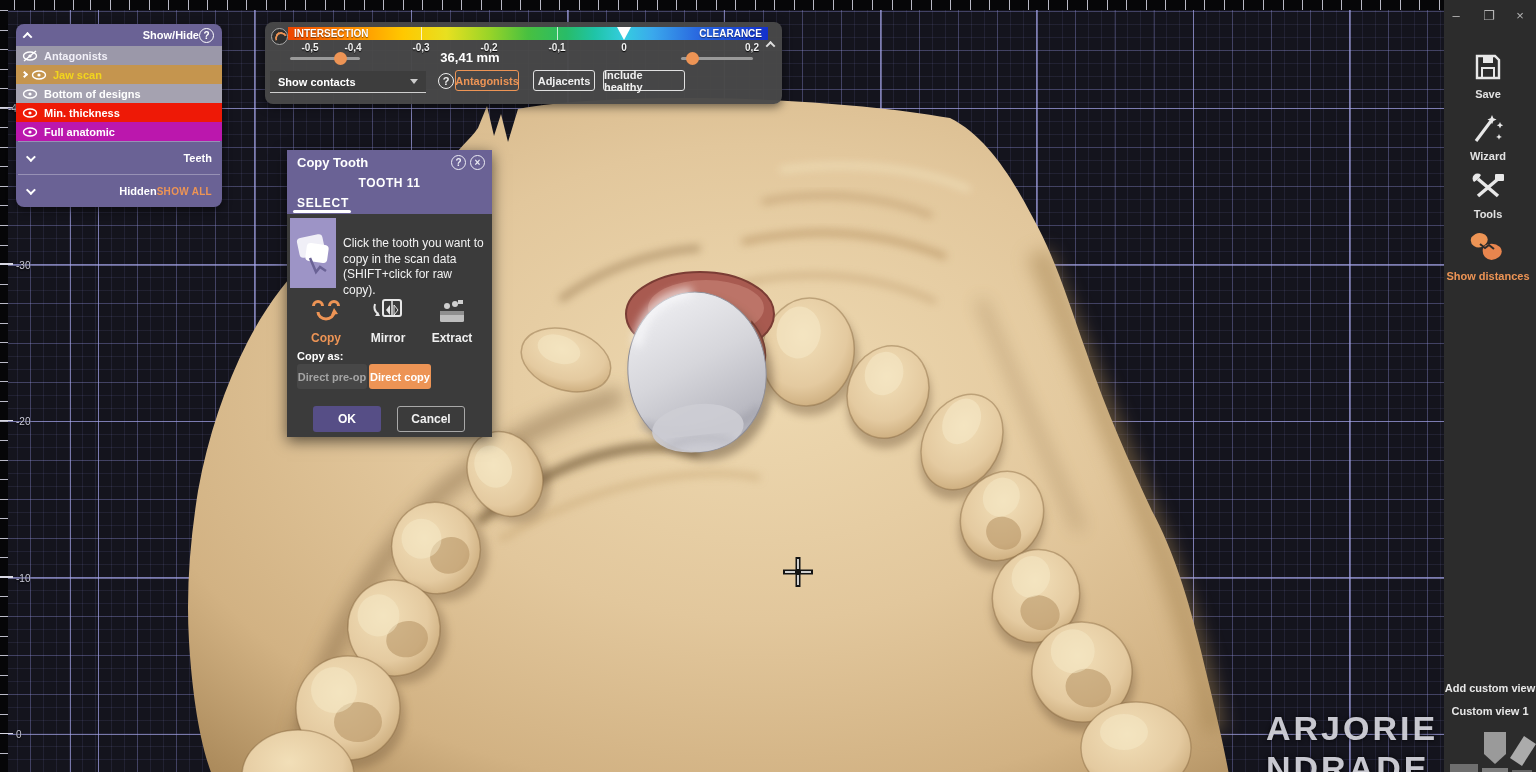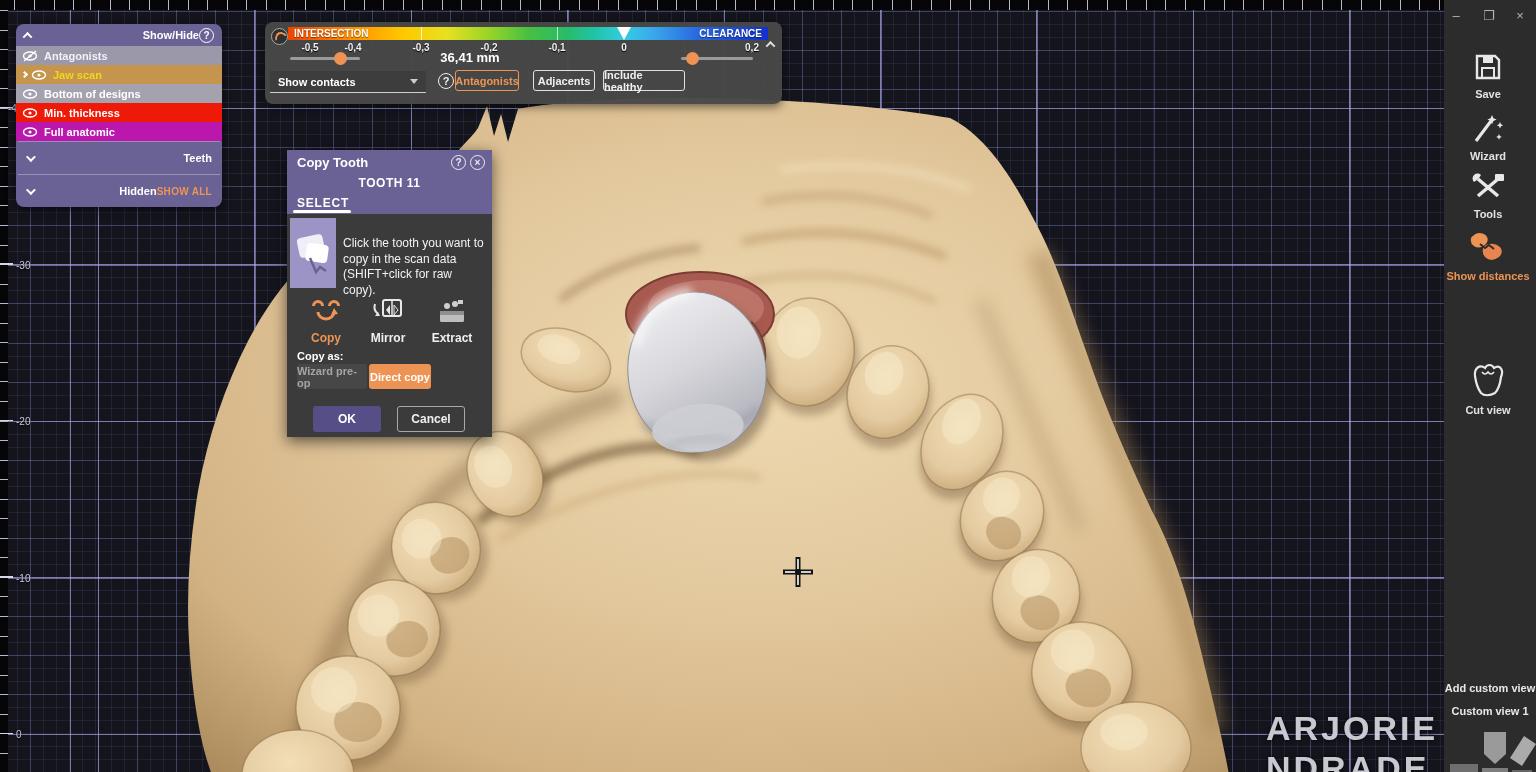--- a/index.html
+++ b/index.html
@@ -408,21 +408,21 @@
       <svg width="34" height="26" viewBox="0 0 34 26">
         <rect x="5" y="13" width="24" height="11" rx="1.5" fill="#bdbdbd"></rect>
         <rect x="5" y="13" width="24" height="4" fill="#8f8f8f"></rect>
         <circle cx="12" cy="8" r="3" fill="#cfcfcf"></circle>
         <circle cx="20" cy="6" r="3" fill="#cfcfcf"></circle>
         <rect x="23" y="2" width="5" height="4" fill="#cfcfcf"></rect>
       </svg>
       <div class="mlabel">Extract</div>
     </div>
     <div id="dlg-copyas">Copy as:</div>
-    <div class="copyas-btn" id="btn-virtual">Wizard pre-op</div>
+    <div class="copyas-btn" id="btn-virtual">Direct pre-op</div>
     <div class="copyas-btn" id="btn-direct">Direct copy</div>
     <div class="dlg-action" id="btn-ok">OK</div>
     <div class="dlg-action" id="btn-cancel">Cancel</div>
   </div>
 
   <div id="sidebar">
     <div class="win-btn" style="left:4px;">–</div>
     <div class="win-btn" style="left:37px;">❐</div>
     <div class="win-btn" style="left:68px;">×</div>
 
@@ -458,27 +458,20 @@
     <div class="side-item active" style="top:230px;">
       <svg width="40" height="34" viewBox="0 0 40 34">
         <path d="M 4,6 q 8,-6 14,0 q 4,5 -1,9 q -7,5 -12,0 q -4,-4 -1,-9 Z" fill="#ed9455" transform="rotate(-10 11 10)"></path>
         <path d="M 16,16 q 9,-5 16,1 q 4,5 -1,10 q -8,6 -14,0 q -4,-5 -1,-11 Z" fill="#e8854e"></path>
         <path d="M 12,14 l 5,4 l 4,-3 l 5,4" stroke="#2c2c2c" stroke-width="2" fill="none"></path>
       </svg>
       <div class="slabel">Show distances</div>
     </div>
 
 
-    <div class="side-item" style="top:360px;">
-      <svg width="40" height="38" viewBox="0 0 40 38">
-        <path d="M 7,16 C 6,8 12,4 17,8 C 19,4 24,4 26,8 C 32,4 36,10 33,17 C 32,25 30,30 27,33 C 22,36 16,36 13,33 C 10,29 8,23 7,16 Z" fill="none" stroke="#e8e8e8" stroke-width="2.2"></path>
-        <path d="M 14,12 q 3,4 6,0 q 3,4 6,0" stroke="#e8e8e8" stroke-width="1.6" fill="none"></path>
-      </svg>
-      <div class="slabel">Cut view</div>
-    </div>
 
     <div class="custom-view" style="top:682px;">Add custom view</div>
     <div class="custom-view" style="top:705px;">Custom view 1</div>
 
     <svg width="92" height="44" viewBox="0 0 92 44" style="position:absolute;left:0;top:728px;">
       <polygon points="40,4 62,4 62,26 51,36 40,26" fill="#9a9a9a"></polygon>
       <polygon points="66,30 80,8 92,16 78,38" fill="#ababab"></polygon>
       <rect x="6" y="36" width="28" height="12" fill="#6f6f6f"></rect>
       <rect x="38" y="40" width="26" height="10" fill="#7d7d7d"></rect>
       <rect x="68" y="42" width="20" height="8" fill="#666"></rect>

